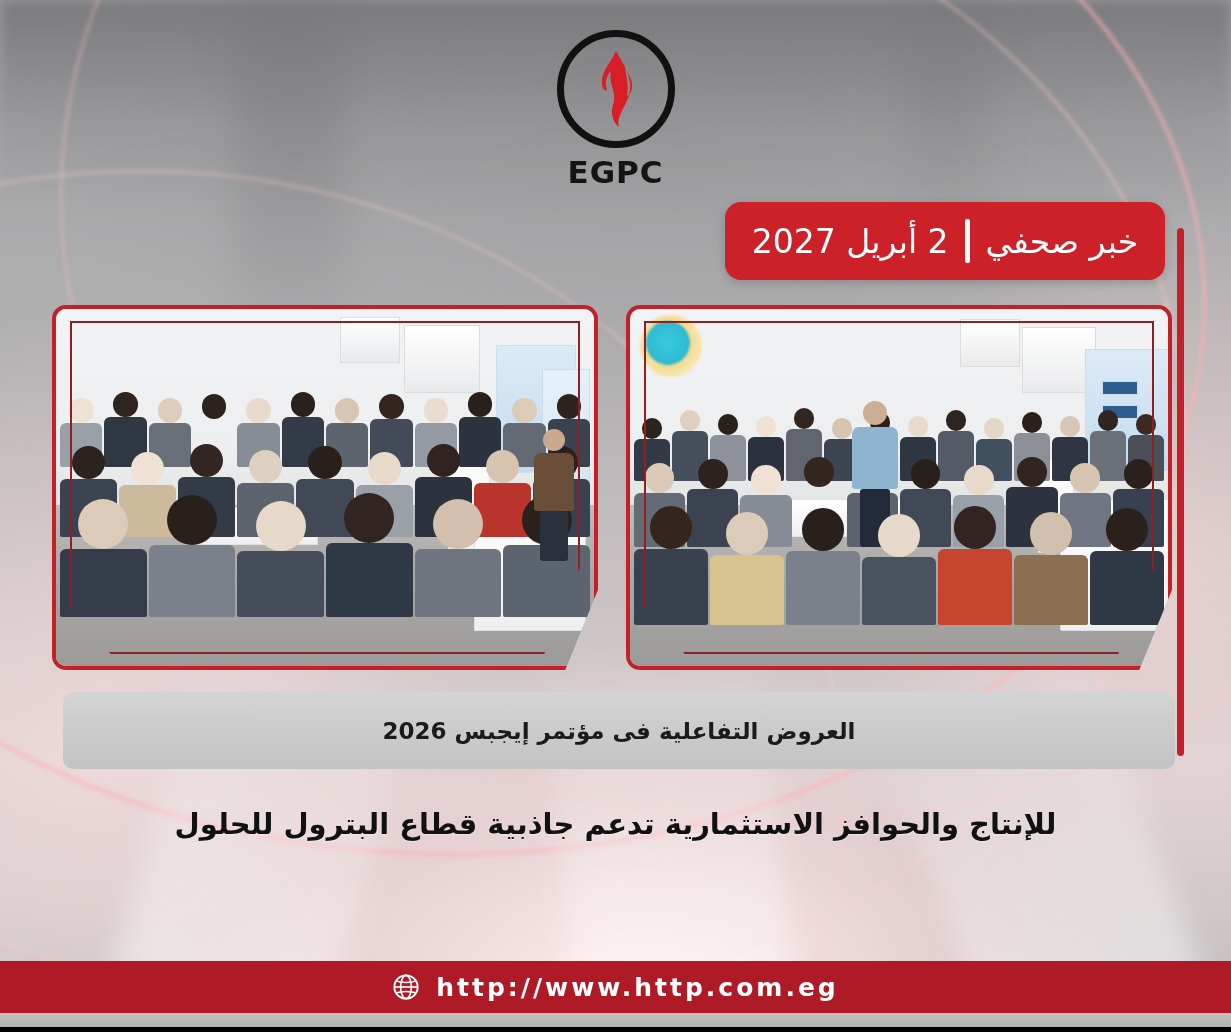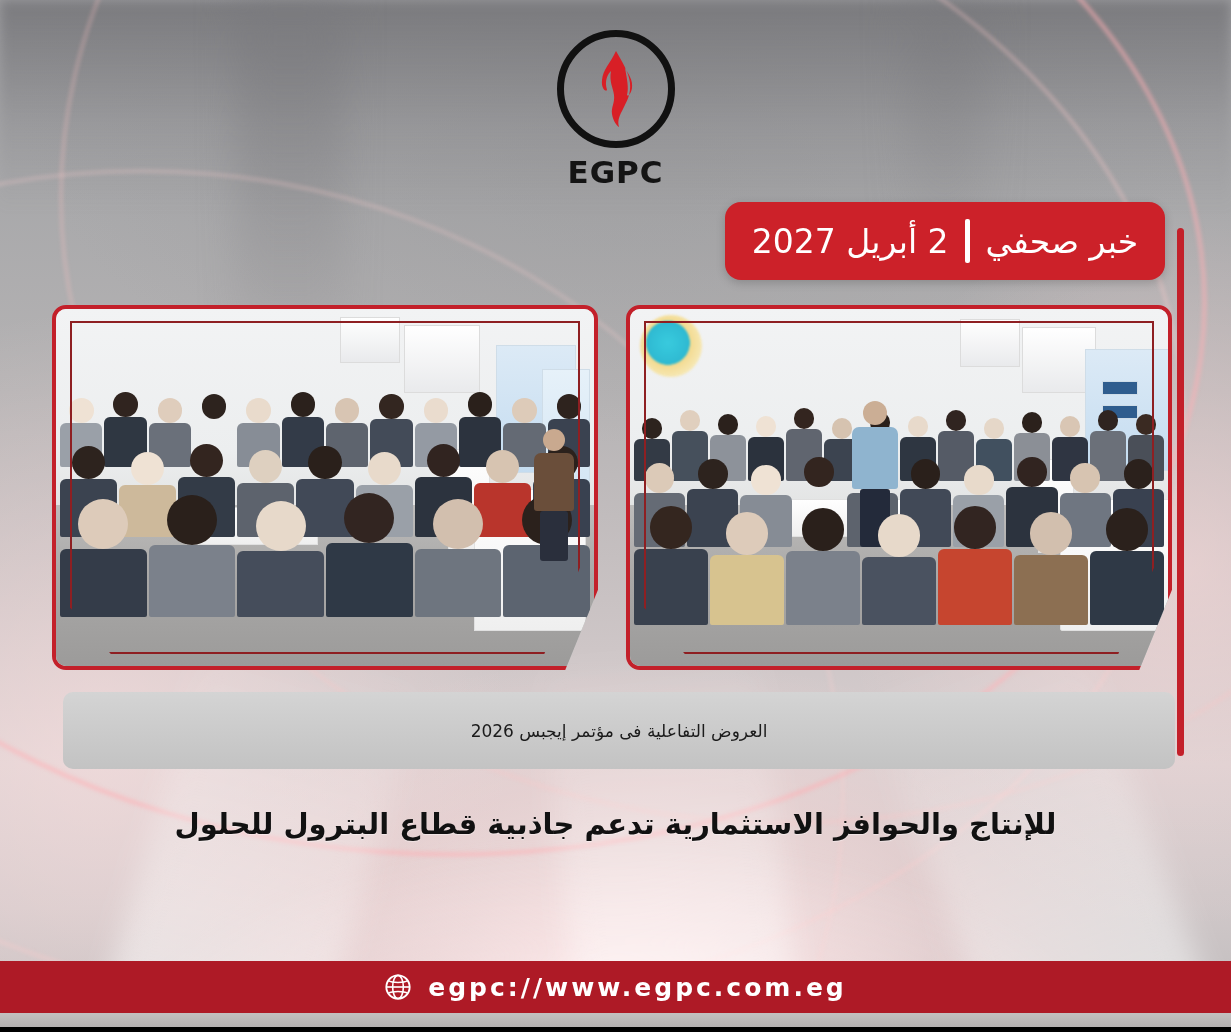--- a/index.html
+++ b/index.html
@@ -243,22 +243,22 @@
     width: 1112px;
     height: 77px;
     background: linear-gradient(180deg, #d4d4d4 0%, #cccccc 45%, #c3c3c3 100%);
     border-radius: 10px;
     display: flex;
     align-items: center;
     justify-content: center;
   }
   .caption-text {
     color: #1b1b1b;
-    font-size: 17px;
-    font-weight: normal;
+    font-size: 23px;
+    font-weight: bold;
     letter-spacing: -0.2px;
   }
 
   
   .headline {
     position: absolute;
     left: 42px;
     right: 42px;
     top: 800px;
     text-align: center;
@@ -653,18 +653,18 @@
   </div>
 
   <div class="footer-bar">
     <svg class="globe-icon" viewBox="0 0 24 24" aria-hidden="true">
       <circle cx="12" cy="12" r="10" fill="none" stroke="#ffffff" stroke-width="1.6"></circle>
       <ellipse cx="12" cy="12" rx="4.6" ry="10" fill="none" stroke="#ffffff" stroke-width="1.4"></ellipse>
       <line x1="2" y1="12" x2="22" y2="12" stroke="#ffffff" stroke-width="1.4"></line>
       <path d="M3.6 6.6 C7 8.6, 17 8.6, 20.4 6.6" fill="none" stroke="#ffffff" stroke-width="1.2"></path>
       <path d="M3.6 17.4 C7 15.4, 17 15.4, 20.4 17.4" fill="none" stroke="#ffffff" stroke-width="1.2"></path>
     </svg>
-    <span class="footer-url">egpc://www.egpc.com.eg</span>
+    <span class="footer-url">http://www.http.com.eg</span>
   </div>
   <div class="footer-strip"></div>
   <div class="footer-black"></div>
 
 </div>
 
 </body></html>

